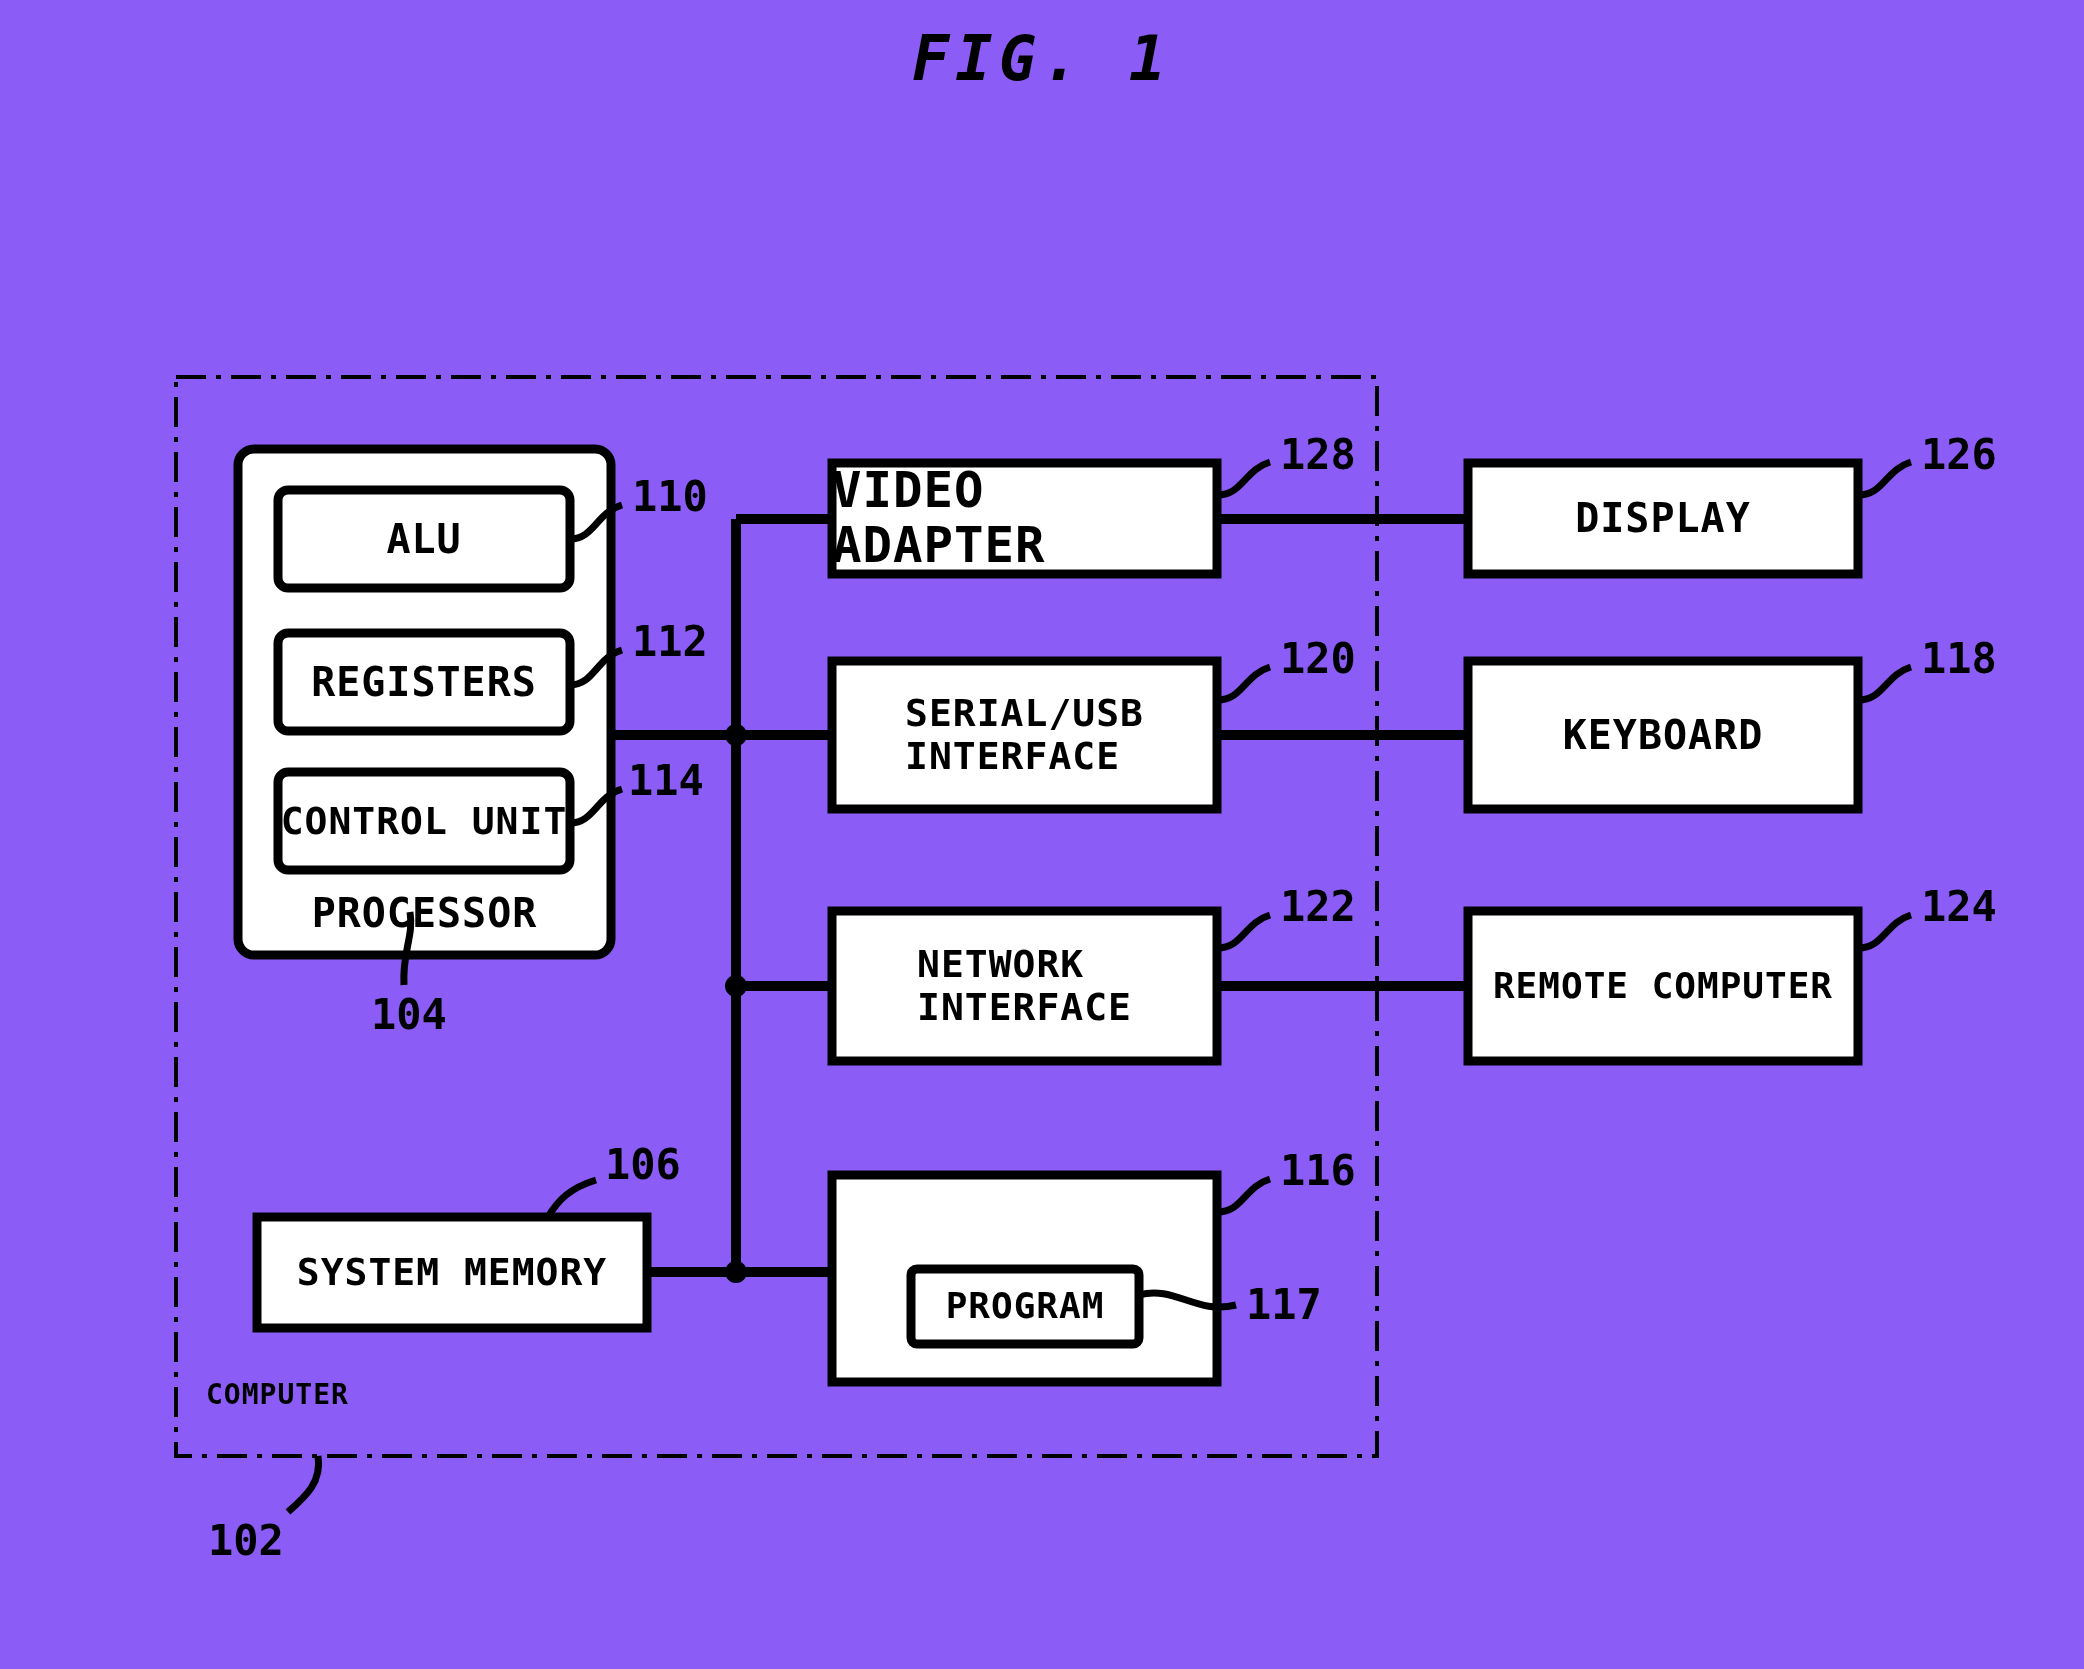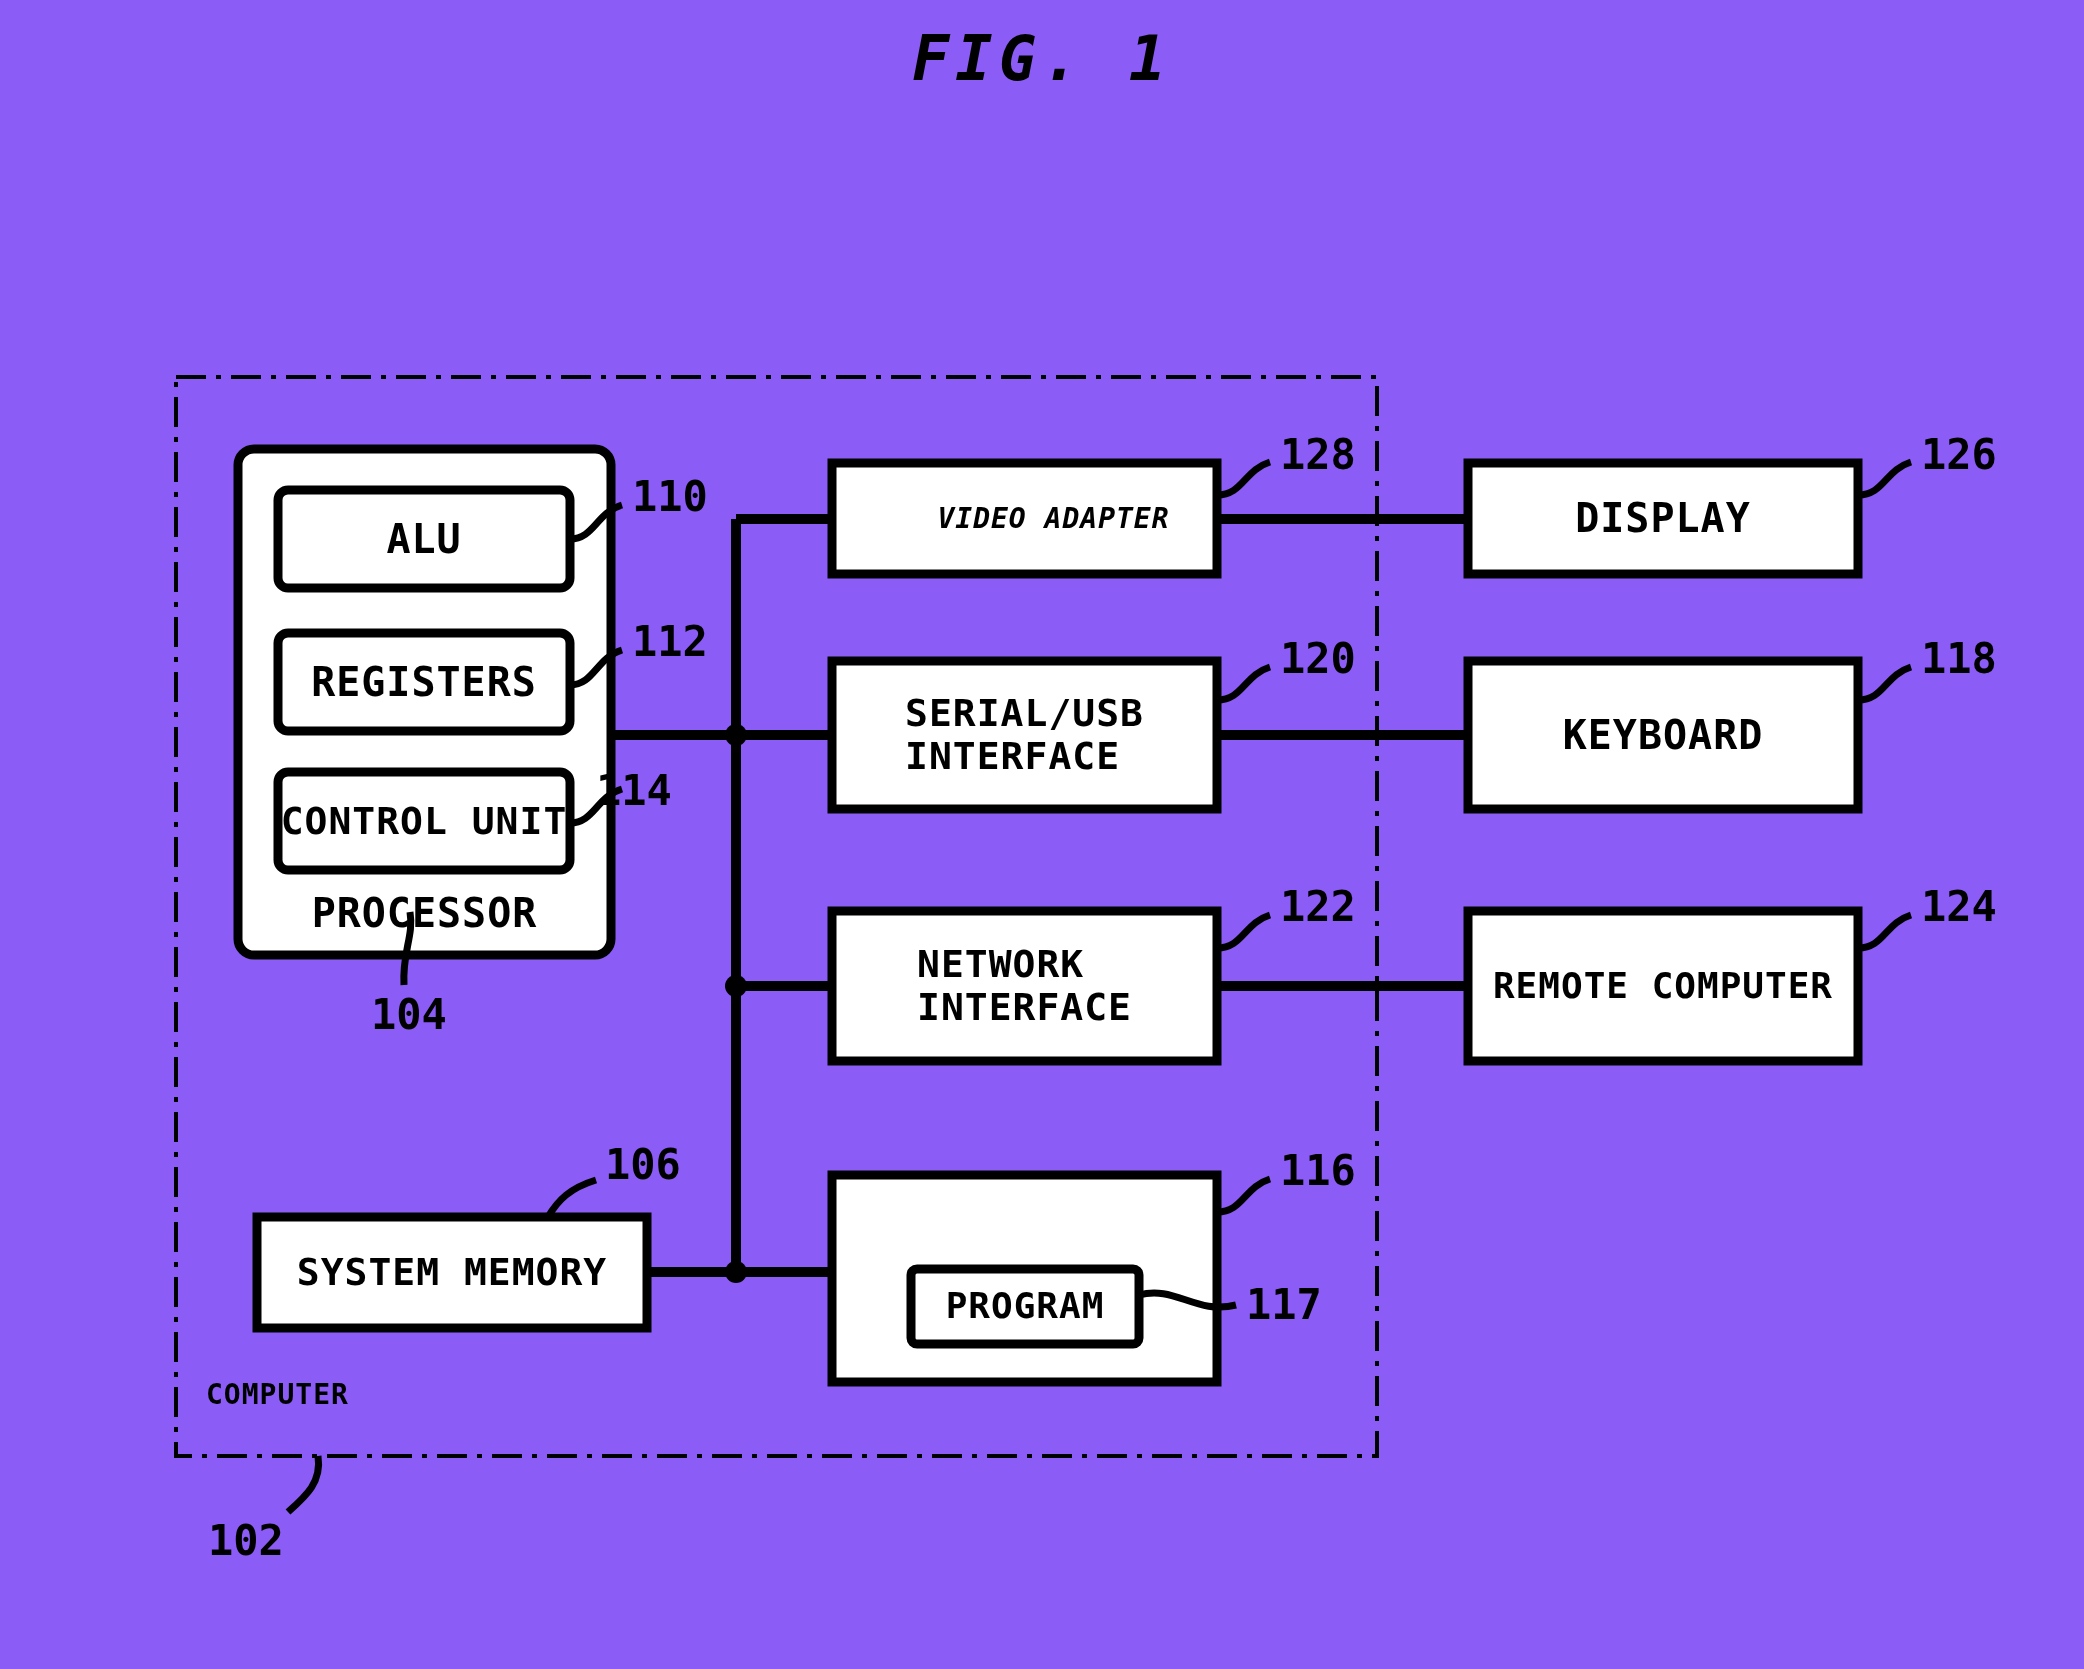--- a/index.html
+++ b/index.html
@@ -143,42 +143,42 @@
   <div class="box-label" style="left:278px; top:490px; width:292px; height:98px; font-size:40px;">ALU</div>
 
   <div class="box-label" style="left:278px; top:633px; width:292px; height:98px; font-size:40px;">REGISTERS</div>
 
   <div class="box-label" style="left:278px; top:772px; width:292px; height:98px; font-size:38px;">CONTROL UNIT</div>
 
   <div class="box-label" style="left:238px; top:880px; width:373px; height:66px; font-size:40px;">PROCESSOR</div>
 
   <div class="box-label" style="left:257px; top:1217px; width:390px; height:111px; font-size:38px;">SYSTEM MEMORY</div>
 
-  <div class="box-label" style="left:861px; top:463px; width:385px; height:111px; font-size:28px;font-style:italic;">VIDEO ADAPTER</div>
+  <div class="box-label" style="left:832px; top:463px; width:385px; height:111px; font-size:49px;">VIDEO ADAPTER</div>
 
   <div class="box-label" style="left:832px; top:661px; width:385px; height:148px; font-size:38px;">SERIAL/USB
 INTERFACE</div>
 
   <div class="box-label" style="left:832px; top:911px; width:385px; height:150px; font-size:38px;">NETWORK
 INTERFACE</div>
 
 
   <div class="box-label" style="left:911px; top:1269px; width:228px; height:75px; font-size:36px;">PROGRAM</div>
 
   <div class="box-label" style="left:1468px; top:463px; width:390px; height:111px; font-size:40px;">DISPLAY</div>
 
   <div class="box-label" style="left:1468px; top:661px; width:390px; height:148px; font-size:40px;">KEYBOARD</div>
 
   <div class="box-label" style="left:1468px; top:911px; width:390px; height:150px; font-size:36px;">REMOTE COMPUTER</div>
 
   <div class="plain-label" style="left:206px; top:1378px;">COMPUTER</div>
 
   <div class="ref-num" style="left:632px; top:472px;">110</div>
   <div class="ref-num" style="left:632px; top:617px;">112</div>
-  <div class="ref-num" style="left:596px; top:756px;margin-top:10px;">114</div>
+  <div class="ref-num" style="left:628px; top:756px;">114</div>
   <div class="ref-num" style="left:371px; top:990px;text-align:center;">104</div>
   <div class="ref-num" style="left:605px; top:1140px;">106</div>
   <div class="ref-num" style="left:208px; top:1516px;">102</div>
 
   <div class="ref-num" style="left:1280px; top:430px;">128</div>
   <div class="ref-num" style="left:1280px; top:634px;">120</div>
   <div class="ref-num" style="left:1280px; top:882px;">122</div>
   <div class="ref-num" style="left:1280px; top:1146px;">116</div>
   <div class="ref-num" style="left:1246px; top:1280px;">117</div>
 

